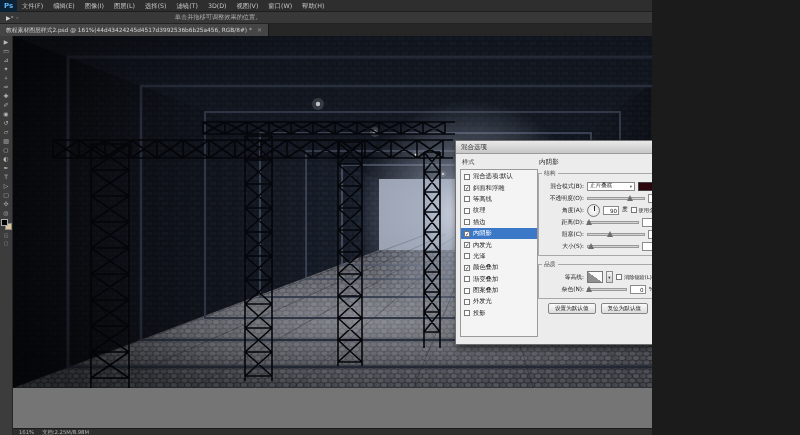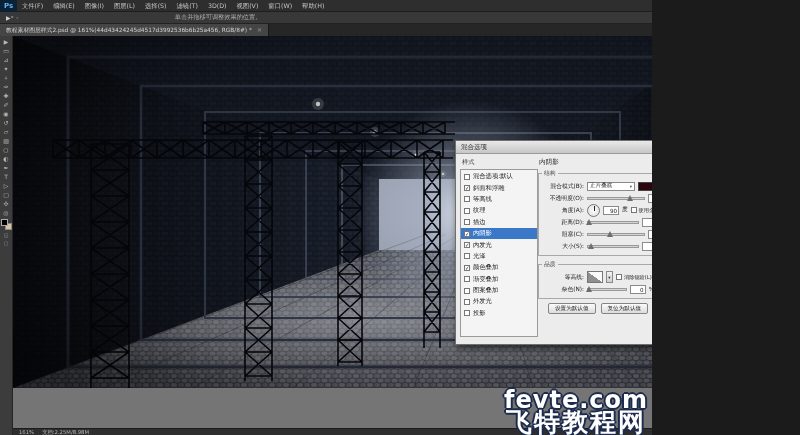--- a/index.html
+++ b/index.html
@@ -687,18 +687,14 @@
           <span class="cb">✓</span>
             <span>预览(V)</span>
         </span>
         <span class="prev-box">
             <span class="prev-inner"></span>
           </span>
       </div>
     </div>
   </div>
 
-  <div class="watermark">
-    <div class="wm1">fevte.com</div>
-    <div class="wm2">飞特教程网</div>
-  </div>
 
 </div>
 
 </body></html>

